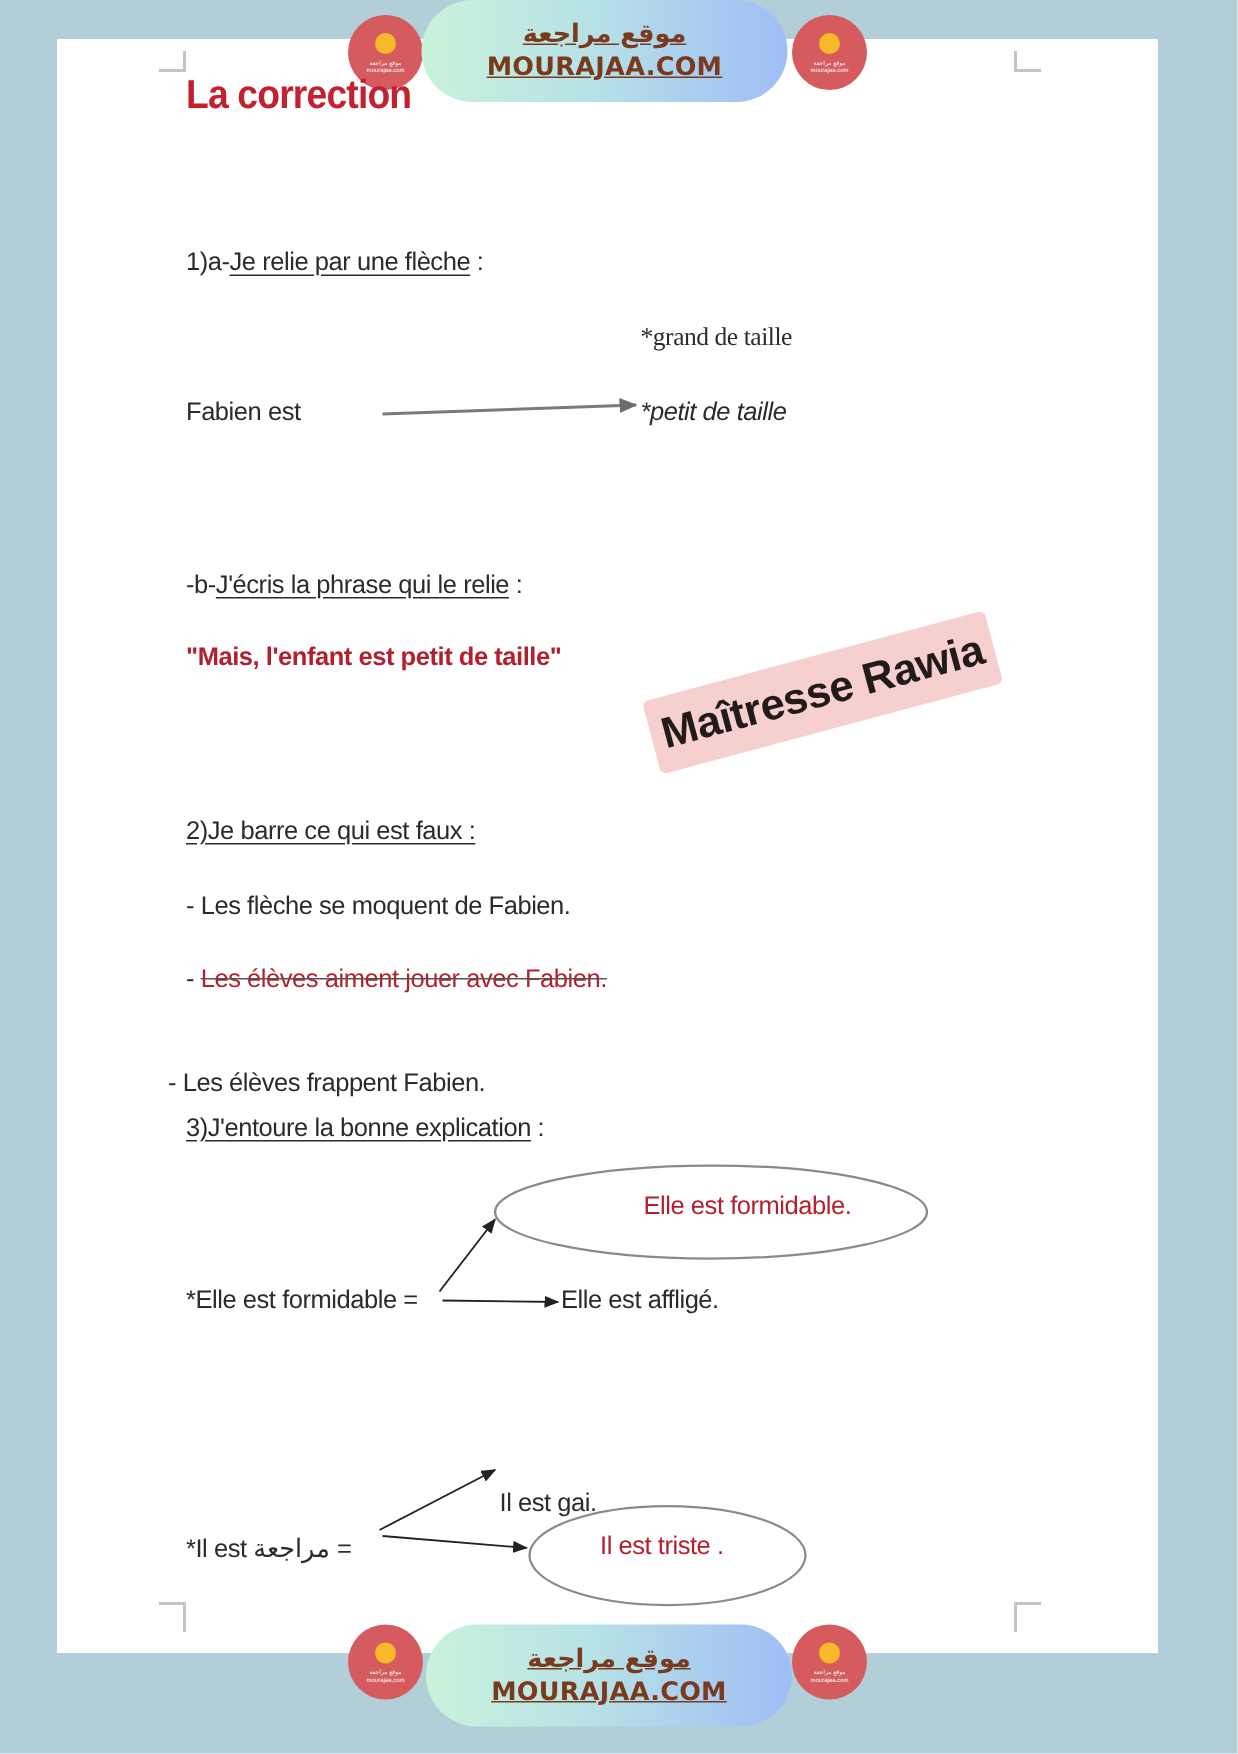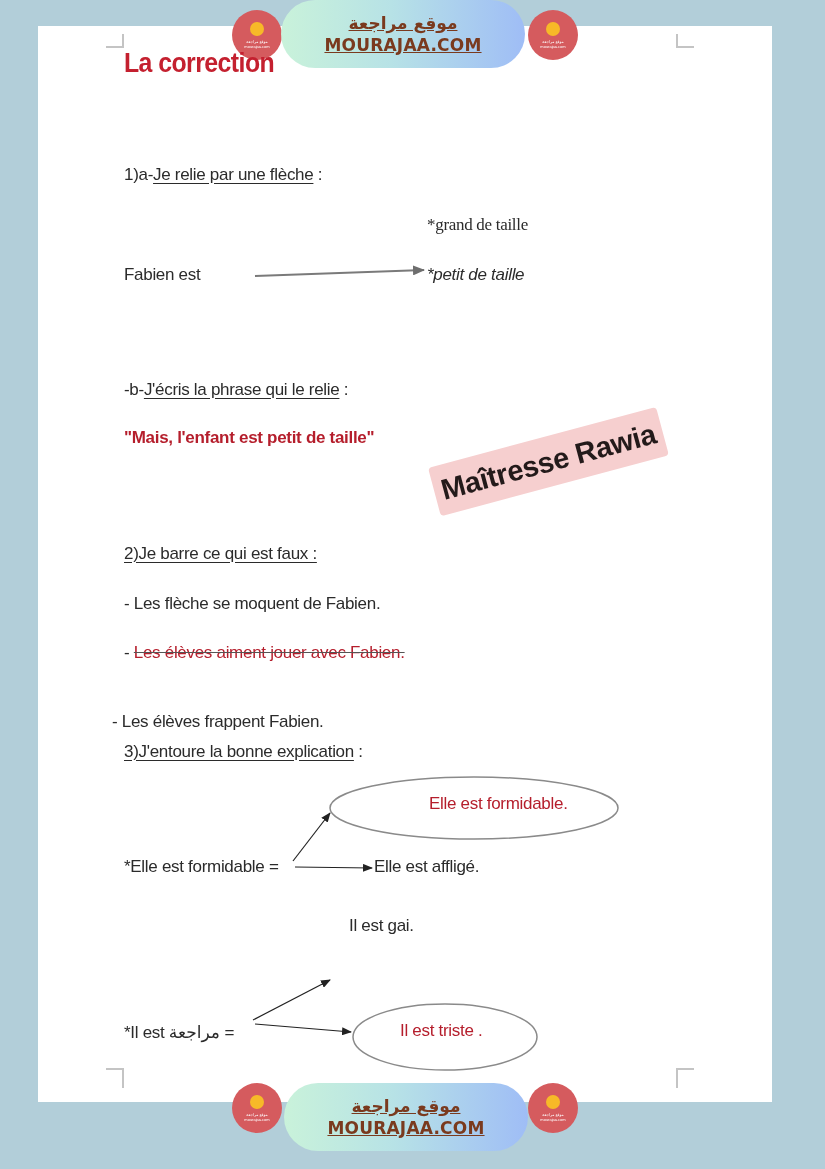--- a/index.html
+++ b/index.html
@@ -100,21 +100,21 @@
   <span>- </span><span>Les élèves frappent Fabien.</span>
 </div>
 
 <div class="txt" style="left:124px; top:742px;">
   <span class="u">3)J'entoure la bonne explication</span><span> :</span>
 </div>
 <div class="txt red" style="left:401px; top:794px;margin-left:28px;">Elle est formidable.</div>
 <div class="txt" style="left:124px; top:857px;">*Elle est formidable =</div>
 <div class="txt" style="left:374px; top:857px;">Elle est affligé.</div>
 
-<div class="txt" style="left:333px; top:916px;margin-left:16px;">Il est gai.</div>
+<div class="txt" style="left:333px; top:992px;">Il est gai.</div>
 <div class="txt" style="left:124px; top:1022px;">*Il est مراجعة =</div>
 <div class="txt red" style="left:400px; top:1021px;">Il est triste .</div>
 
 <svg class="draw" viewBox="0 0 825 1169">
   <defs>
     <marker id="ah" markerWidth="10" markerHeight="8" refX="9" refY="4" orient="auto" markerUnits="userSpaceOnUse">
       <path d="M0,0 L10,4 L0,8 Z" fill="#222"></path>
     </marker>
     <marker id="ahg" markerWidth="12" markerHeight="10" refX="11" refY="5" orient="auto" markerUnits="userSpaceOnUse">
       <path d="M0,0 L12,5 L0,10 Z" fill="#6e6e6e"></path>

